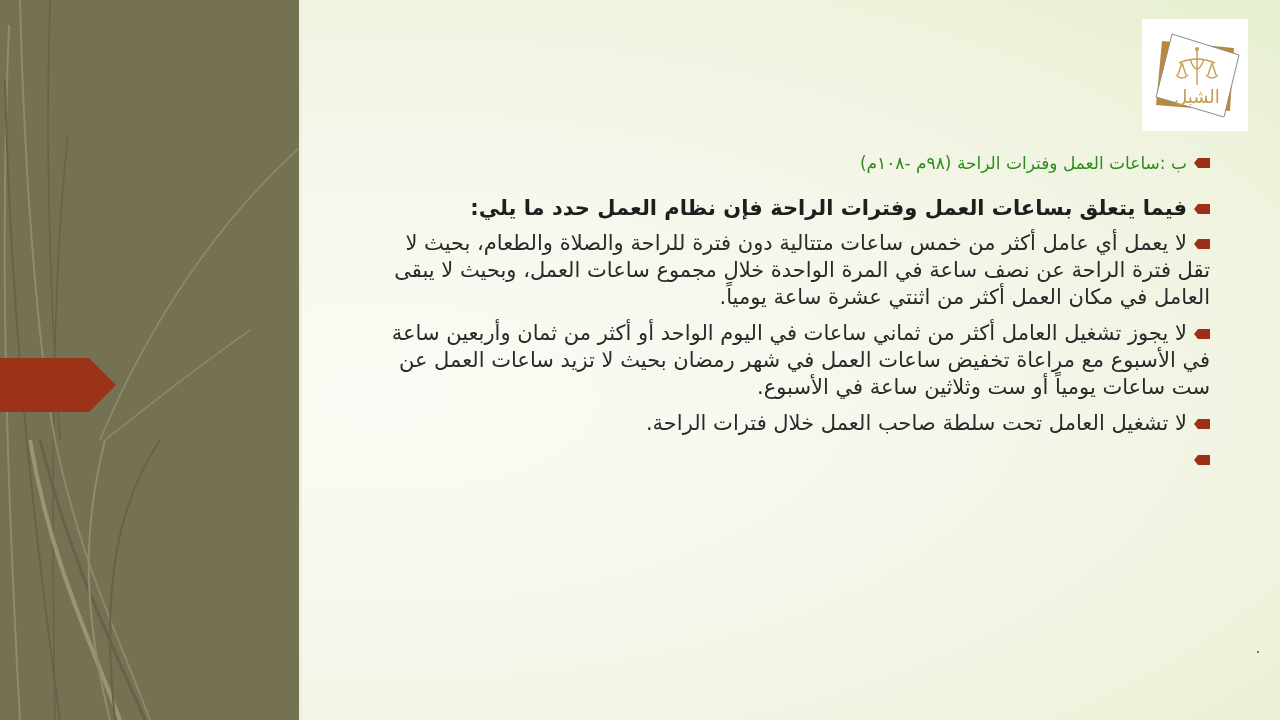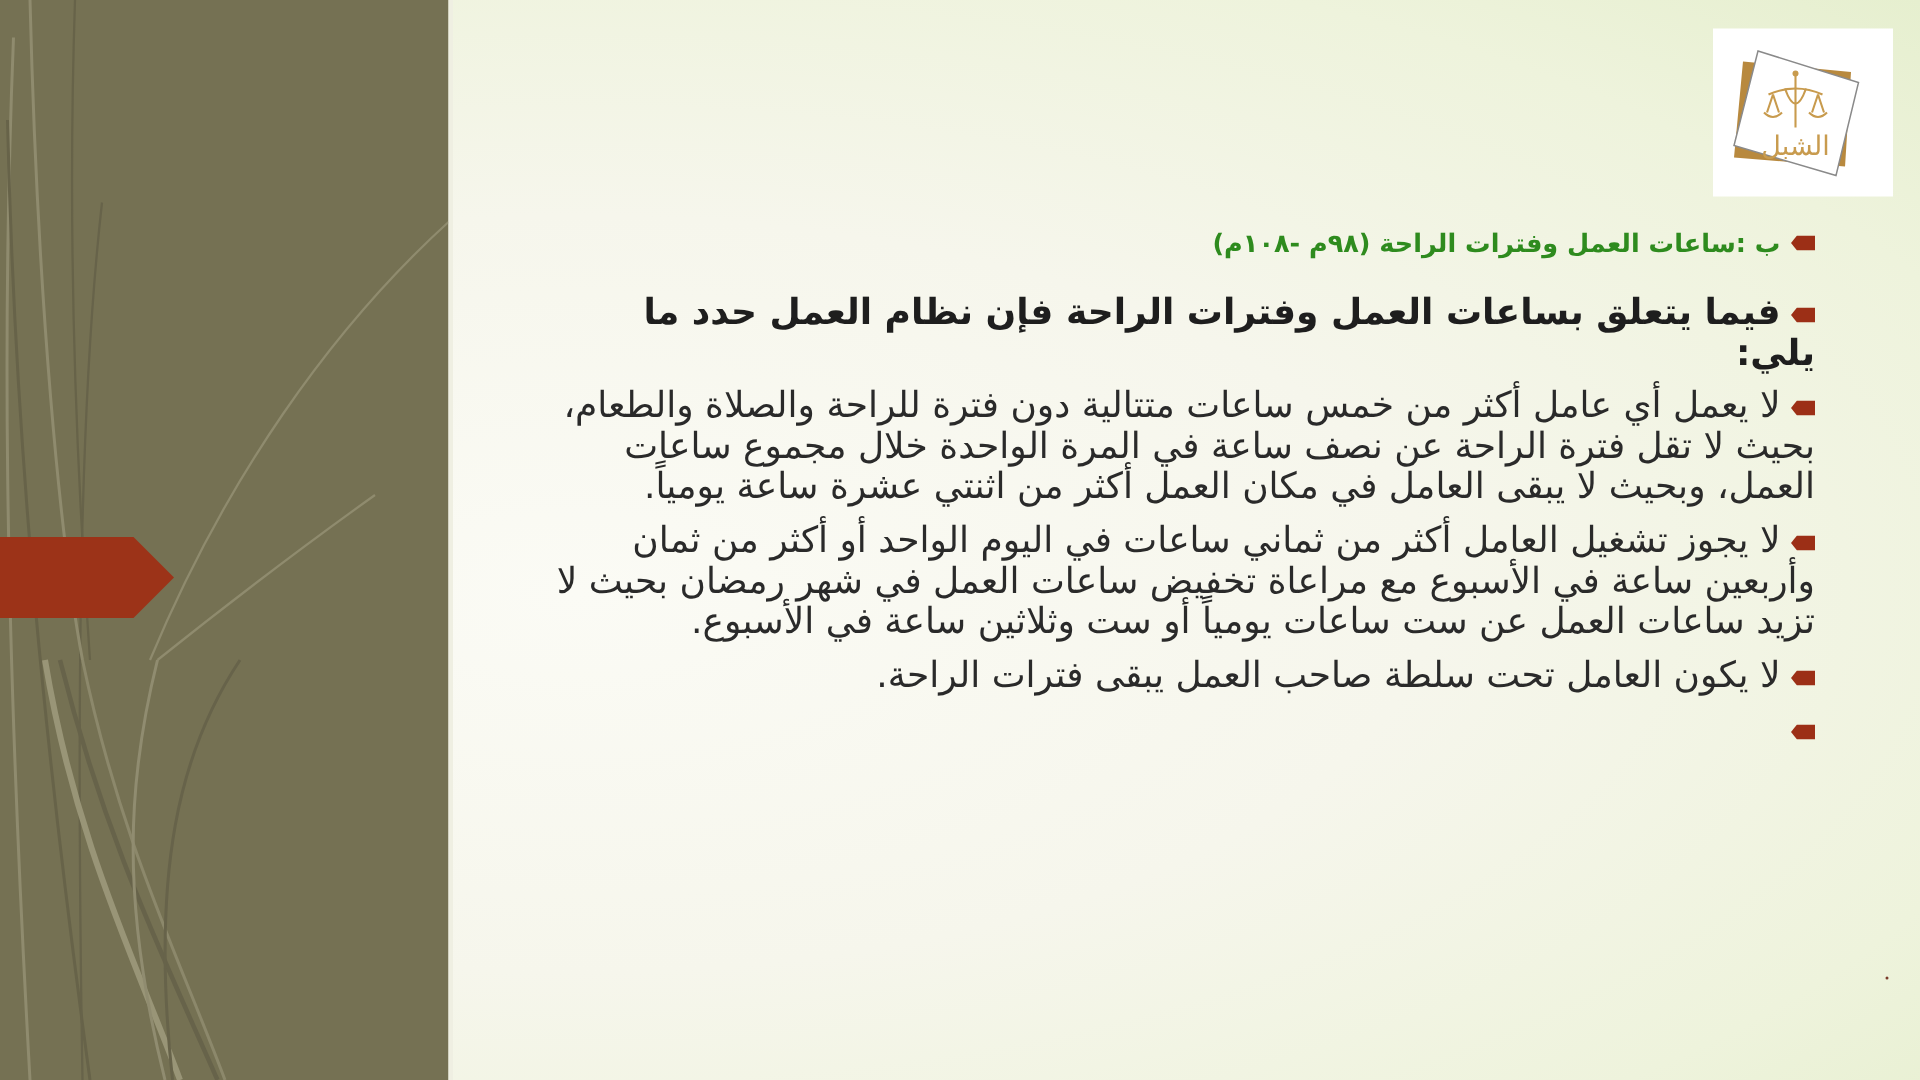--- a/index.html
+++ b/index.html
@@ -20,41 +20,41 @@
     }
     .side-panel svg { position: absolute; left: 0; top: 0; }
     .panel-edge {
       position: absolute; left: 299px; top: 0; width: 3px; height: 720px;
       background: #efefe2;
     }
     .arrow-tab {
       position: absolute; left: 0; top: 358px; width: 116px; height: 54px;
     }
     .logo-box {
-      position: absolute; left: 1142px; top: 19px; width: 120px; height: 112px;
+      position: absolute; left: 1142px; top: 19px; width: 106px; height: 112px;
       background: #ffffff;
     }
     .content {
       position: absolute; left: 370px; top: 150px; width: 840px;
       direction: rtl; text-align: right;
     }
     .item {
       position: relative;
-      font-size: 24px;
+      font-size: 21px;
       line-height: 27px;
       color: #2a2a2a;
       padding-right: 0;
     }
     .bullet {
       display: inline-block;
       width: 16px; height: 10px;
       margin-left: 7px;
       vertical-align: 1px;
     }
-    .item.heading { color: #2e8b1e; font-size: 17px; font-weight: bold; margin-bottom: 18px; }
+    .item.heading { color: #2e8b1e; font-size: 17px; font-weight: normal; margin-bottom: 18px; }
     .item.intro { font-weight: bold; color: #1e1e1e; margin-bottom: 8px; }
     .item.para { margin-bottom: 9px; }
     .slide-dot {
       position: absolute; left: 1257px; top: 651px; width: 2px; height: 2px;
       background: #7a3a2a; border-radius: 1px;
     }
   </style>
 </head>
 <body>
 
@@ -119,21 +119,21 @@
         </svg><span>لا يعمل أي عامل أكثر من خمس ساعات متتالية دون فترة للراحة والصلاة والطعام، بحيث لا تقل فترة الراحة عن نصف ساعة في المرة الواحدة خلال مجموع ساعات العمل، وبحيث لا يبقى العامل في مكان العمل أكثر من اثنتي عشرة ساعة يومياً.</span>
     </div>
     <div class="item para">
       <svg class="bullet" viewBox="0 0 16 10">
           <polygon points="16,0 4,0 0,5 4,10 16,10" fill="#9c2f16"></polygon>
         </svg><span>لا يجوز تشغيل العامل أكثر من ثماني ساعات في اليوم الواحد أو أكثر من ثمان وأربعين ساعة في الأسبوع مع مراعاة تخفيض ساعات العمل في شهر رمضان بحيث لا تزيد ساعات العمل عن ست ساعات يومياً أو ست وثلاثين ساعة في الأسبوع.</span>
     </div>
     <div class="item para">
       <svg class="bullet" viewBox="0 0 16 10">
           <polygon points="16,0 4,0 0,5 4,10 16,10" fill="#9c2f16"></polygon>
-        </svg><span>لا يكون العامل تحت سلطة صاحب العمل يبقى فترات الراحة.</span>
+        </svg><span>لا تشغيل العامل تحت سلطة صاحب العمل خلال فترات الراحة.</span>
     </div>
     <div class="item para">
       <svg class="bullet" viewBox="0 0 16 10">
           <polygon points="16,0 4,0 0,5 4,10 16,10" fill="#9c2f16"></polygon>
         </svg>
     </div>
   </div>
 
   <div class="slide-dot"></div>
 </div>

